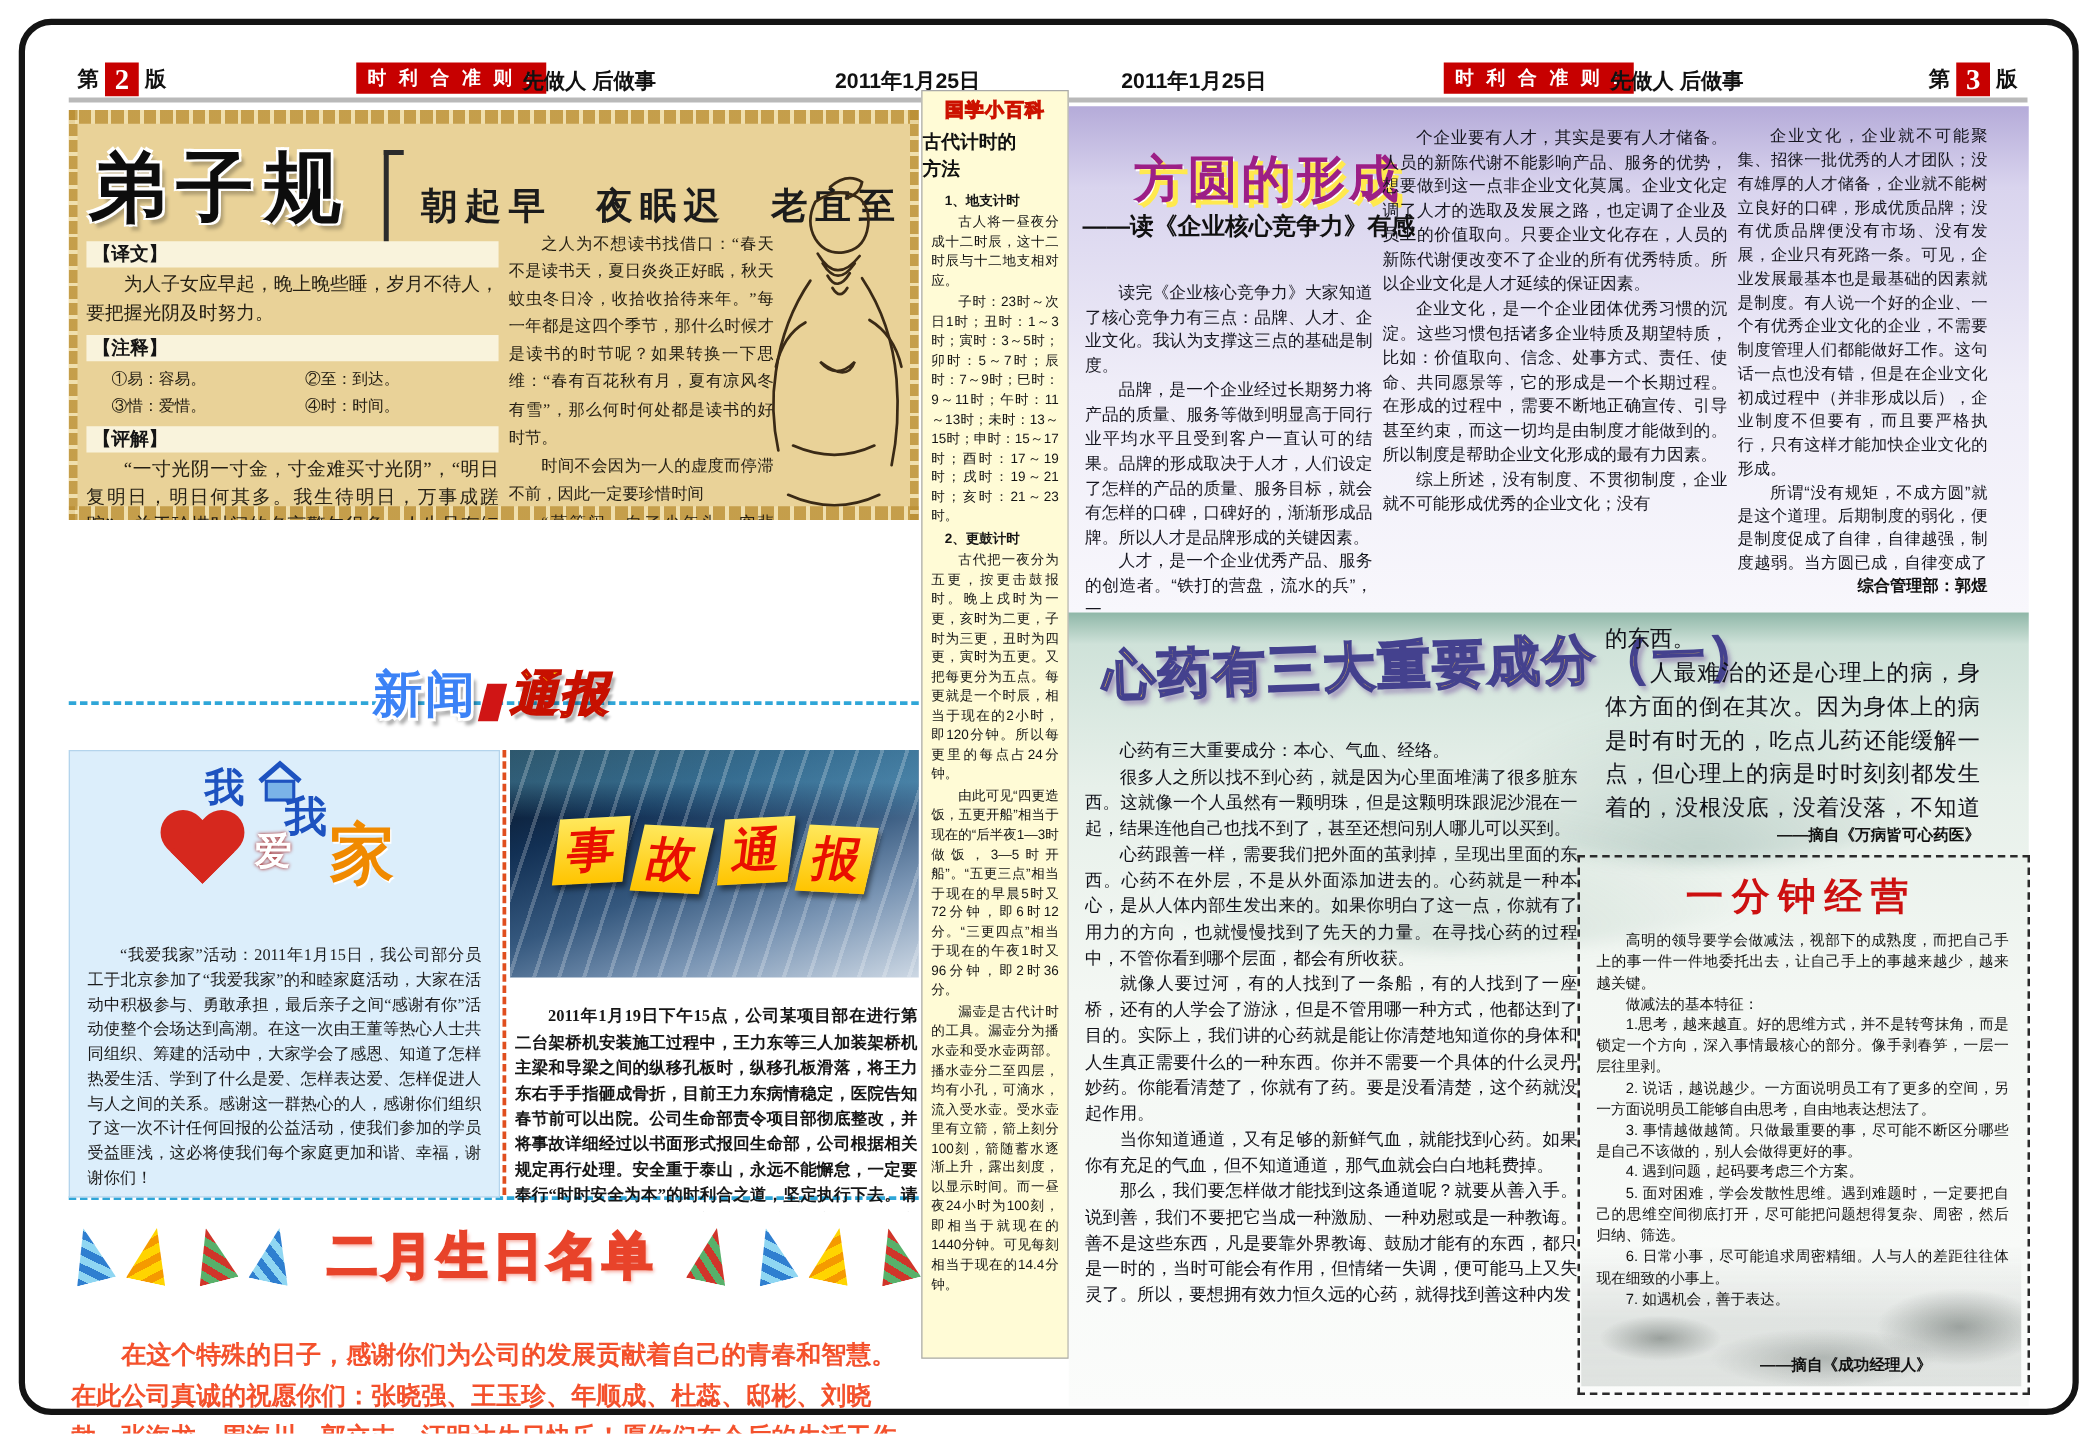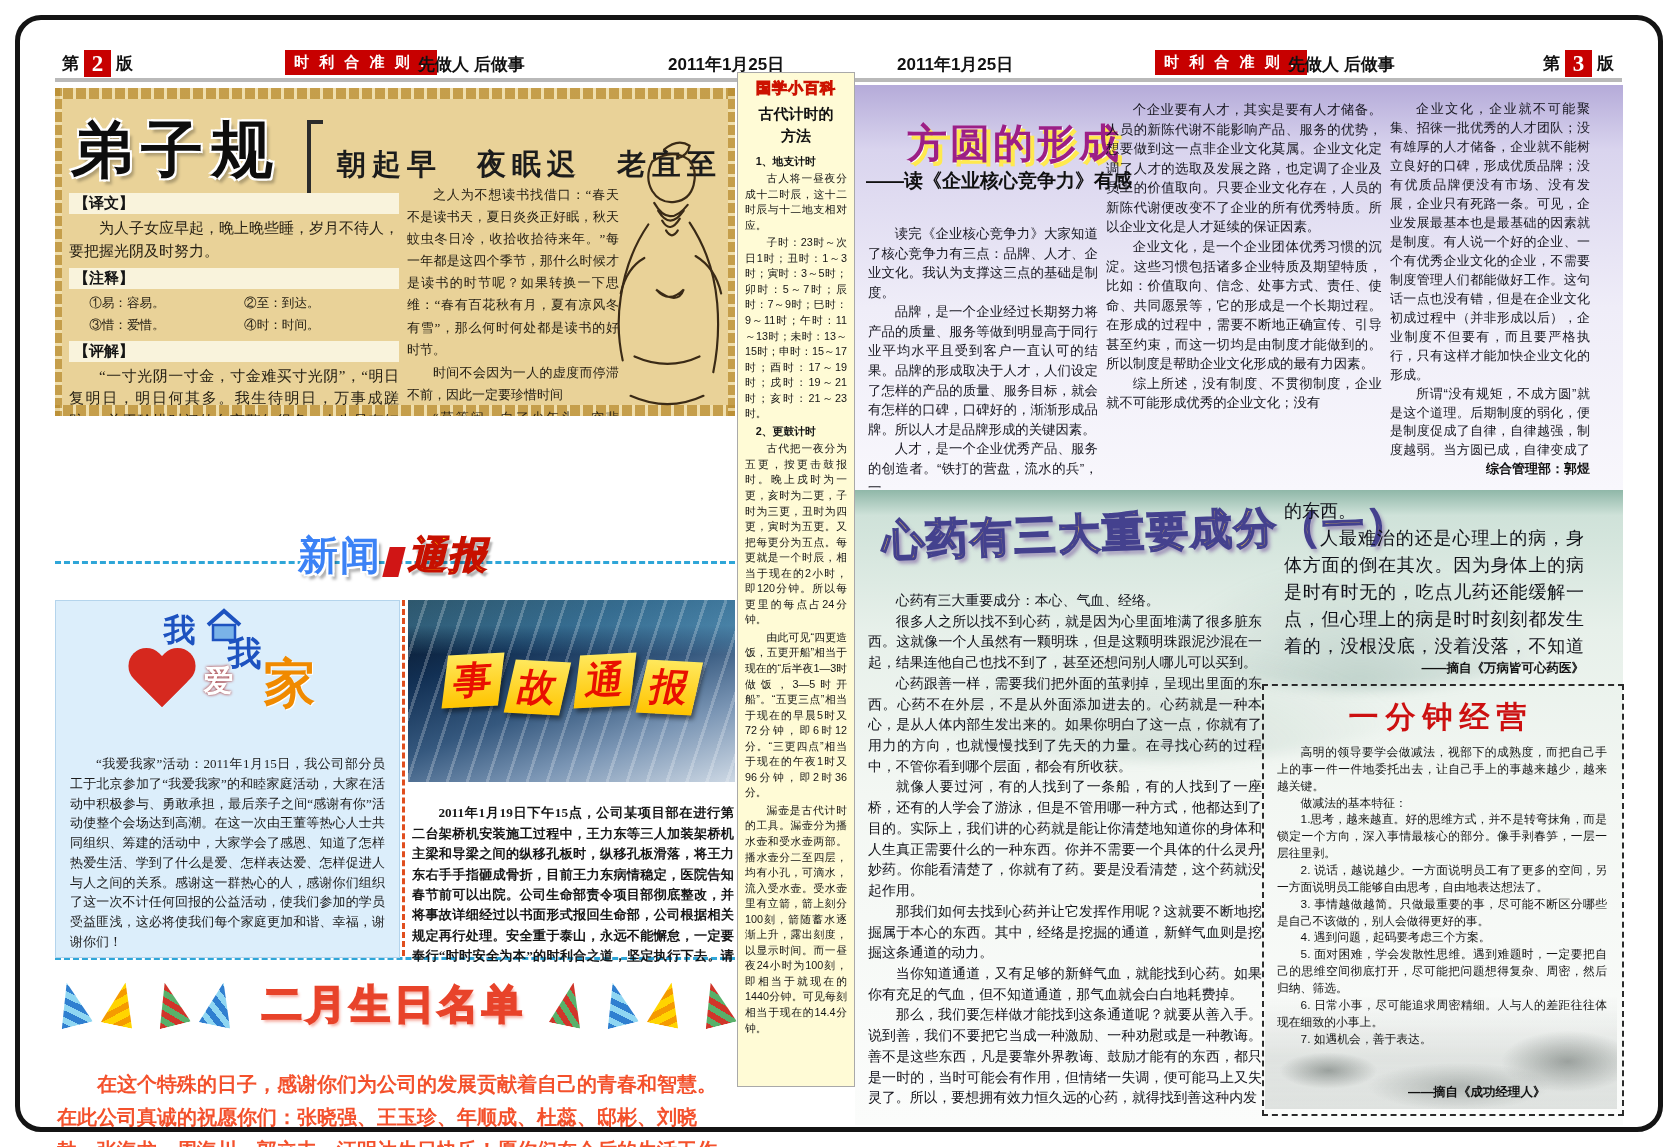--- a/index.html
+++ b/index.html
@@ -89,21 +89,21 @@
   .hat:nth-child(odd){transform:rotate(-14deg);} .hat:nth-child(even){transform:rotate(12deg);}
   .bday-title{font-size:40px;font-weight:900;color:#fff;letter-spacing:4px;margin:0 10px;white-space:nowrap;
               -webkit-text-stroke:2px #e8432a;text-shadow:2px 3px 3px rgba(232,67,42,.45);}
   .bday-text{position:absolute;left:57px;top:1048px;width:674px;color:#f4512c;font-size:20px;
              line-height:1.65;font-weight:700;text-indent:2em;}
   
   .gx{position:absolute;left:737px;top:72px;width:116px;height:1013px;background:#fffbd6;
       border:1px solid #a9a9a9;overflow:hidden;}
   .gx-badge{margin:6px auto 1px;text-align:center;font-size:15px;font-weight:900;color:#ffd23a;
             -webkit-text-stroke:1px #cc1100;letter-spacing:1px;}
-  .gx-title{text-align:center;font-weight:900;font-size:15px;line-height:1.45;color:#101010;margin:5px 0 7px;}
+  .gx-title{text-align:left;font-weight:900;font-size:15px;line-height:1.45;color:#101010;margin:5px 0 7px;}
   .gx p{font-size:10.8px;line-height:1.44;text-align:justify;margin:0 7px 2px;text-indent:2em;color:#141414;}
   .gx p.gh{text-indent:1em;font-weight:700;margin-top:2px;}
   
   .fy-bg{position:absolute;left:855px;top:85px;width:768px;height:405px;
          background:linear-gradient(180deg,#b5abd9 0,#d9d4ee 16%,#efedf8 55%,#f8f7fc 100%);}
   .fy-title{position:absolute;left:907px;top:116px;font-size:40px;font-weight:900;color:#9c1f86;
             letter-spacing:3px;text-shadow:4px 4px 0 #ffe94e,1px 1px 0 #fff;}
   .fy-sub{position:absolute;left:866px;top:168px;width:310px;font-size:19px;font-weight:900;color:#101010;}
   .fy-col{overflow:hidden;}
   .fy-col p{font-size:13.4px;line-height:1.46;text-align:justify;text-indent:2em;margin:0;color:#16161f;}
@@ -286,21 +286,20 @@
 
   <div class="xy-bg"></div>
   <div class="hill" style="left:1150px;top:560px;width:420px;height:130px;background:radial-gradient(ellipse at 50% 100%,rgba(110,150,140,.35),transparent 70%);"></div>
   <div class="hill" style="left:900px;top:640px;width:520px;height:120px;background:radial-gradient(ellipse at 50% 100%,rgba(130,165,150,.25),transparent 70%);"></div>
   <div class="xy-title">心药有三大重要成分（一）</div>
   <div class="xy-body">
     <p>心药有三大重要成分：本心、气血、经络。</p>
     <p>很多人之所以找不到心药，就是因为心里面堆满了很多脏东西。这就像一个人虽然有一颗明珠，但是这颗明珠跟泥沙混在一起，结果连他自己也找不到了，甚至还想问别人哪儿可以买到。</p>
     <p>心药跟善一样，需要我们把外面的茧剥掉，呈现出里面的东西。心药不在外层，不是从外面添加进去的。心药就是一种本心，是从人体内部生发出来的。如果你明白了这一点，你就有了用力的方向，也就慢慢找到了先天的力量。在寻找心药的过程中，不管你看到哪个层面，都会有所收获。</p>
     <p>就像人要过河，有的人找到了一条船，有的人找到了一座桥，还有的人学会了游泳，但是不管用哪一种方式，他都达到了目的。实际上，我们讲的心药就是能让你清楚地知道你的身体和人生真正需要什么的一种东西。你并不需要一个具体的什么灵丹妙药。你能看清楚了，你就有了药。要是没看清楚，这个药就没起作用。</p>
-    <p>那我们如何去找到心药并让它发挥作用呢？这就要不断地挖掘属于本心的东西。其中，经络是挖掘的通道，新鲜气血则是挖掘这条通道的动力。</p>
     <p>当你知道通道，又有足够的新鲜气血，就能找到心药。如果你有充足的气血，但不知道通道，那气血就会白白地耗费掉。</p>
     <p>那么，我们要怎样做才能找到这条通道呢？就要从善入手。说到善，我们不要把它当成一种激励、一种劝慰或是一种教诲。善不是这些东西，凡是要靠外界教诲、鼓励才能有的东西，都只是一时的，当时可能会有作用，但情绪一失调，便可能马上又失灵了。所以，要想拥有效力恒久远的心药，就得找到善这种内发</p>
   </div>
   <div class="xy-right">
     <p style="text-indent:0;">的东西。</p>
     <p>人最难治的还是心理上的病，身体方面的倒在其次。因为身体上的病是时有时无的，吃点儿药还能缓解一点，但心理上的病是时时刻刻都发生着的，没根没底，没着没落，不知道找谁去治。因此，人这一生的终级目标还是炼制心药，而这个心药是每个人都有的，只是好多人不知道如何去做。</p>
     <p>如何去做呢？</p>
     <p>首先，要给心腾出一块干净的地方。剩下的东西你就不用管了，它自己就炼起来了。</p>
   </div>
   <div class="xy-byline">——摘自《万病皆可心药医》</div>

